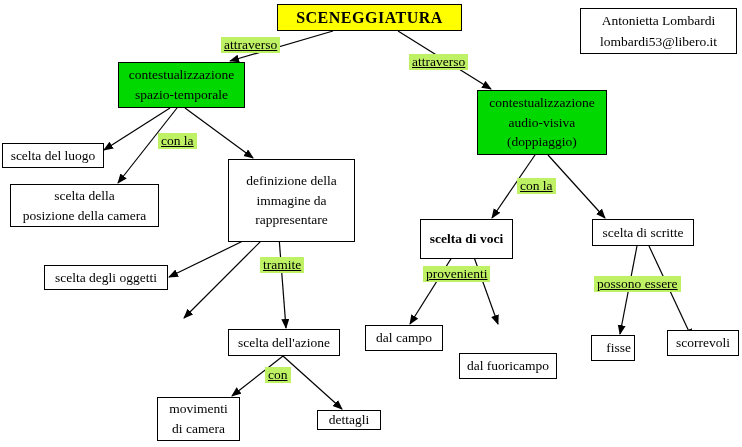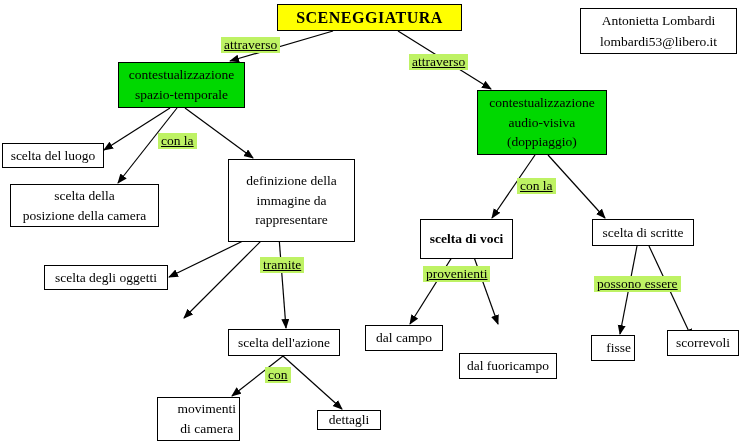--- a/index.html
+++ b/index.html
@@ -63,21 +63,21 @@
   #title       { left:277px; top:4px;   width:185px; height:27px; }
   #author      { left:580px; top:8px;   width:157px; height:46px; }
   #spazio      { left:118px; top:62px;  width:127px; height:46px; }
   #audio       { left:477px; top:90px;  width:130px; height:65px; }
   #luogo       { left:2px;   top:143px; width:102px; height:25px; }
   #posizione   { left:10px;  top:184px; width:149px; height:43px; }
   #definizione { left:228px; top:159px; width:127px; height:83px; }
   #oggetti     { left:44px;  top:265px; width:124px; height:25px; }
   #soggetti    { left:70px;  top:319px; width:124px; height:44px; }
   #azione      { left:228px; top:329px; width:112px; height:27px; }
-  #movimenti   { left:157px; top:397px; width:83px;  height:44px;justify-content:flex-end; }
+  #movimenti   { left:157px; top:397px; width:83px;  height:44px; }
   #dettagli    { left:317px; top:410px; width:64px;  height:20px; }
   #voci        { left:420px; top:219px; width:93px;  height:40px;font-weight:bold; }
   #scritte     { left:592px; top:219px; width:102px; height:27px; }
   #dalcampo    { left:365px; top:325px; width:78px;  height:26px; }
   #fuoricampo  { left:459px; top:325px; width:98px;  height:26px;margin-top:28px; }
   #fisse       { left:591px; top:335px; width:44px;  height:26px;justify-content:flex-end; }
   #scorrevoli  { left:667px; top:330px; width:72px;  height:26px; }
 
   #lbl-attraverso-left  { left:221px; top:37px;  }
   #lbl-attraverso-right { left:409px; top:54px;  }

